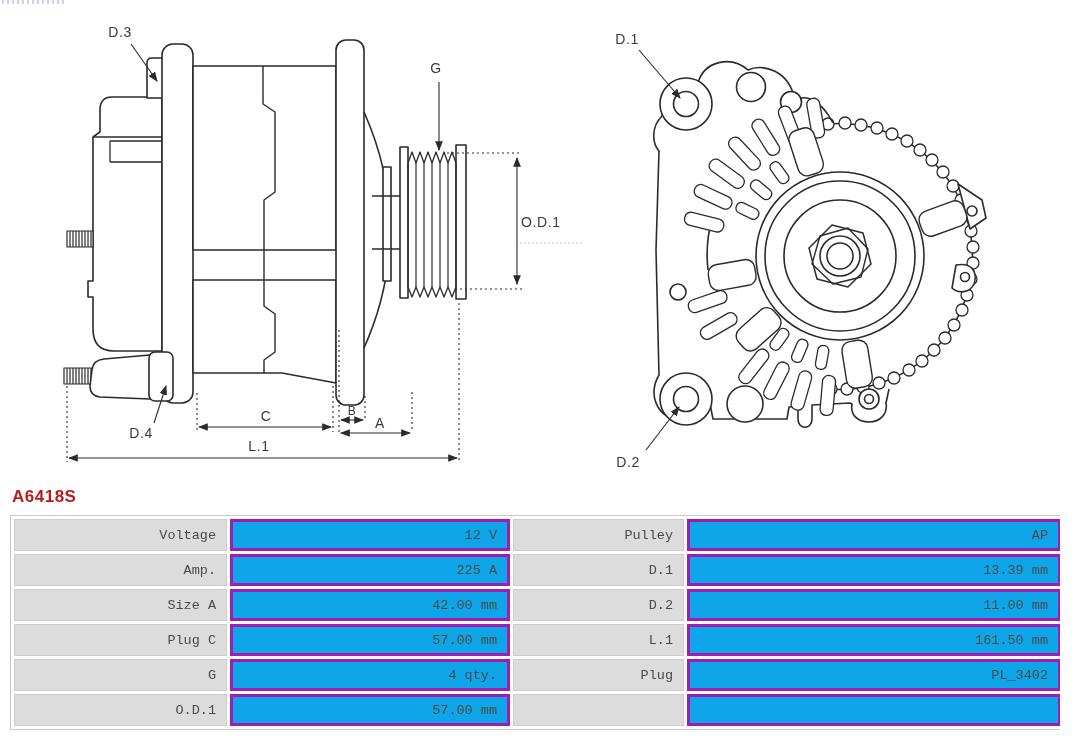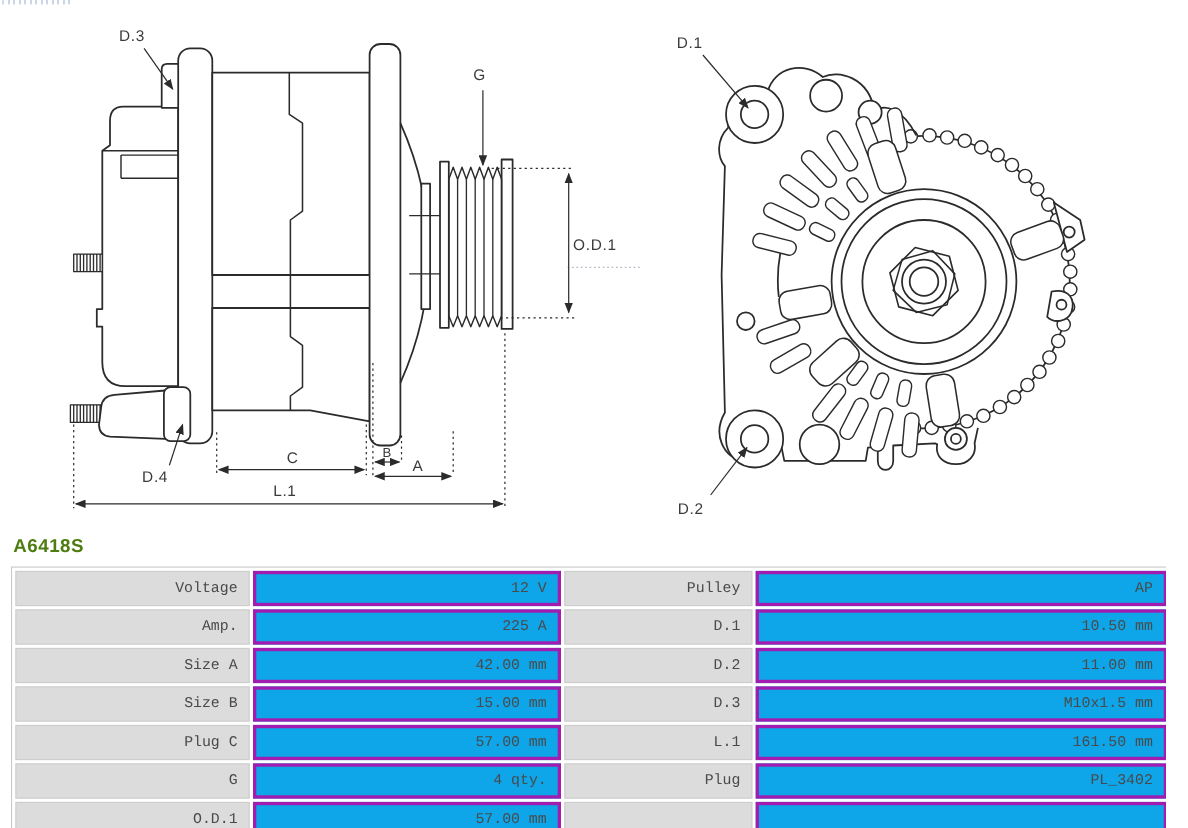--- a/index.html
+++ b/index.html
@@ -4,21 +4,21 @@
 <style>
   html,body{margin:0;padding:0;background:#fff;}
   #page{position:relative;width:1060px;height:753px;background:#ffffff;overflow:hidden;
         font-family:"Liberation Sans",sans-serif;}
   #logo-strip{position:absolute;left:2px;top:0;width:64px;height:4px;opacity:.55;
         background:repeating-linear-gradient(90deg,#9fb3d6 0 2px,transparent 2px 5px);}
   #drawing{position:absolute;left:0;top:0;}
   .lbl{font-family:"Liberation Sans",sans-serif;font-size:14px;fill:#3a3a3a;letter-spacing:.6px;}
   .lbl-sm{font-size:12px;}
   #part-number{position:absolute;left:12px;top:487px;font-size:17px;font-weight:600;
-        color:#4d7c0f;letter-spacing:.5px;text-align:right;}
+        color:#b91c1c;letter-spacing:.5px;text-align:right;}
   #spec-wrap{position:absolute;left:10px;top:515px;width:1053px;border:1px solid #c9c9c9;background:#fff;}
   table.spec{border-collapse:separate;border-spacing:3px;width:100%;table-layout:fixed;font-family:Liberation Mono, monospace;}
   table.spec td{height:26px;padding:0 10px;font-size:13.5px;color:#4a4a4a;text-align:right;
         vertical-align:middle;overflow:hidden;white-space:nowrap;}
   td.lab{background:#dcdcdc;border:1px solid #cdcdcd;}
   td.val{background:#0ea5e9;border:3px solid #a21caf;}
 </style>
 </head>
 <body>
 
@@ -269,35 +269,29 @@
         <tr>
           <td class="lab">Voltage</td>
           <td class="val">12 V</td>
           <td class="lab">Pulley</td>
           <td class="val">AP</td>
         </tr>
         <tr>
           <td class="lab">Amp.</td>
           <td class="val">225 A</td>
           <td class="lab">D.1</td>
-          <td class="val">10.50 mm</td>
+          <td class="val">13.39 mm</td>
         </tr>
         <tr>
           <td class="lab">Size A</td>
           <td class="val">42.00 mm</td>
           <td class="lab">D.2</td>
           <td class="val">11.00 mm</td>
         </tr>
         <tr>
-          <td class="lab">Size B</td>
-          <td class="val">15.00 mm</td>
-          <td class="lab">D.3</td>
-          <td class="val">M10x1.5 mm</td>
-        </tr>
-        <tr>
           <td class="lab">Plug C</td>
           <td class="val">57.00 mm</td>
           <td class="lab">L.1</td>
           <td class="val">161.50 mm</td>
         </tr>
         <tr>
           <td class="lab">G</td>
           <td class="val">4 qty.</td>
           <td class="lab">Plug</td>
           <td class="val">PL_3402</td>

